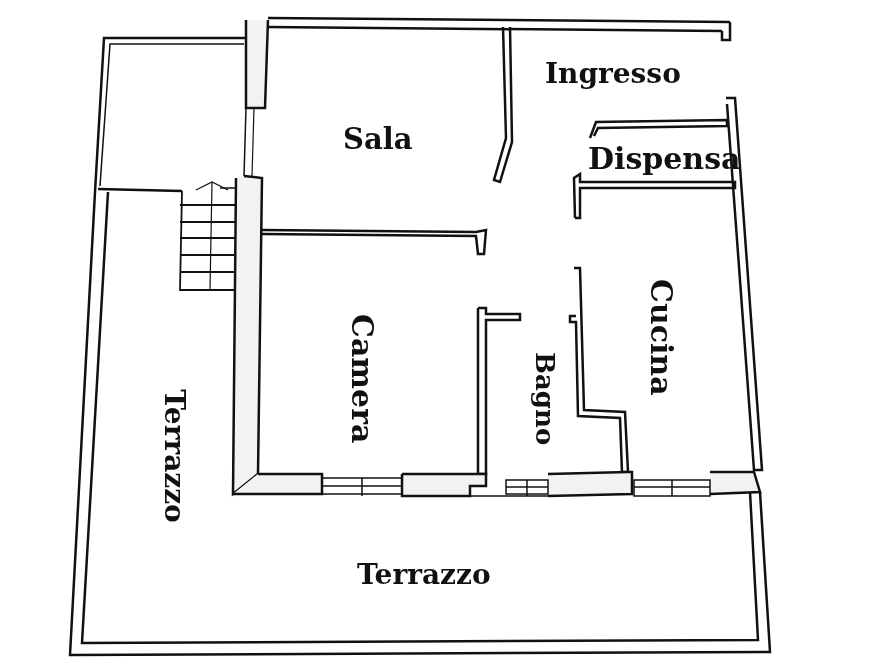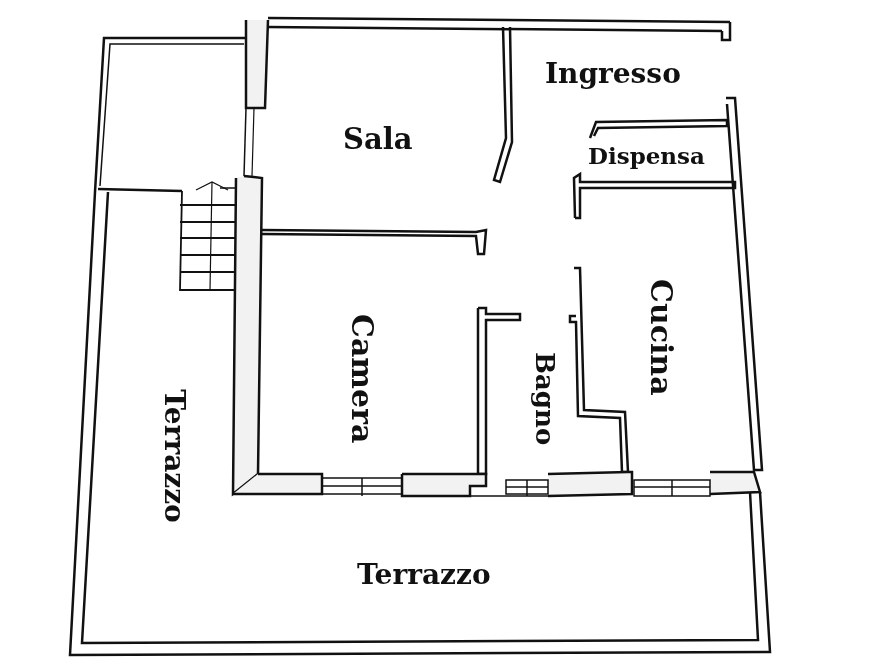--- a/index.html
+++ b/index.html
@@ -103,18 +103,18 @@
     <g stroke-width="1.5">
       <rect x="634" y="480" width="76" height="16"></rect>
       <line x1="634" y1="487" x2="710" y2="487"></line>
       <line x1="672" y1="480" x2="672" y2="496"></line>
     </g>
   </g>
 </svg>
 
 <div class="room-label" style="left:343px; top:125px; font-size:29px;">Sala</div>
 <div class="room-label" style="left:545px; top:60px; font-size:28px;">Ingresso</div>
-<div class="room-label" style="left:588px; top:144px; font-size:23px;text-align:center;">Dispensa</div>
+<div class="room-label" style="left:588px; top:144px; font-size:30px;text-align:center;">Dispensa</div>
 <div class="room-label vert" style="left:307px; top:354px; font-size:30px; width:110px; text-align:center;">Camera</div>
 <div class="room-label vert" style="left:500px; top:384px; font-size:26px; width:90px; text-align:center;">Bagno</div>
 <div class="room-label vert" style="left:611px; top:314px; font-size:30px; width:100px; text-align:center;">Cucina</div>
 <div class="room-label vert" style="left:99px; top:442px; font-size:28px; width:150px; text-align:center;">Terrazzo</div>
 <div class="room-label" style="left:357px; top:561px; font-size:28px;">Terrazzo</div>
 
 </body></html>

